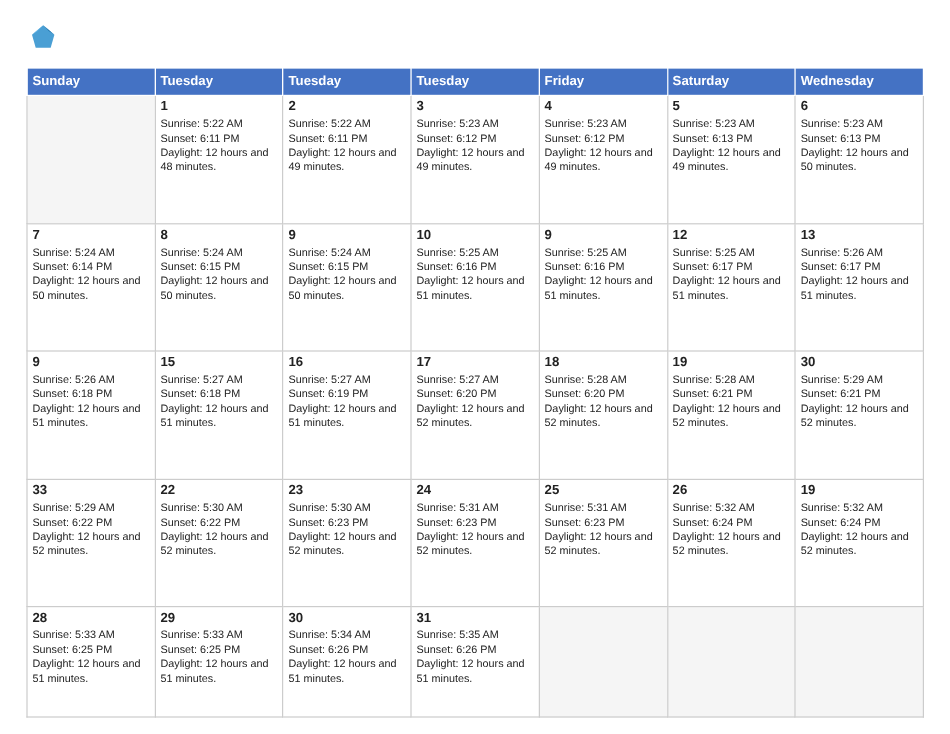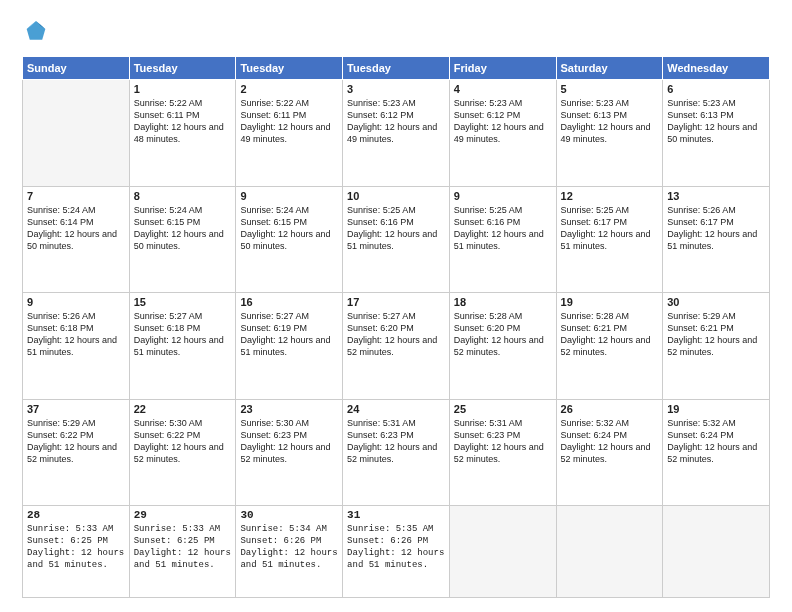--- a/index.html
+++ b/index.html
@@ -87,21 +87,20 @@
       margin-bottom: 2px;
       display: block;
     }
     .cell-text {
       font-size: 9px;
       color: #222;
       line-height: 1.35;
     }
     .last-row td {
       height: 76px;
-      font-family: Liberation Mono, monospace;
     }
   </style>
 </head>
 <body>
 
 <div class="page">
   <div class="header">
     <div class="logo">
       <svg class="logo-icon" viewBox="0 0 36 36">
         <polygon points="18,4 30,14 26,28 10,28 6,14" fill="#4a9fd4"></polygon>
@@ -254,21 +253,21 @@
         </td>
           <td>
           <span class="day-num">30</span>
           <div class="cell-text">
             Sunrise: 5:29 AM<br>Sunset: 6:21 PM<br>Daylight: 12 hours and 52 minutes.
           </div>
         </td>
         </tr>
         <tr>
           <td>
-          <span class="day-num">37</span>
+          <span class="day-num">33</span>
           <div class="cell-text">
             Sunrise: 5:29 AM<br>Sunset: 6:22 PM<br>Daylight: 12 hours and 52 minutes.
           </div>
         </td>
           <td>
           <span class="day-num">22</span>
           <div class="cell-text">
             Sunrise: 5:30 AM<br>Sunset: 6:22 PM<br>Daylight: 12 hours and 52 minutes.
           </div>
         </td>

